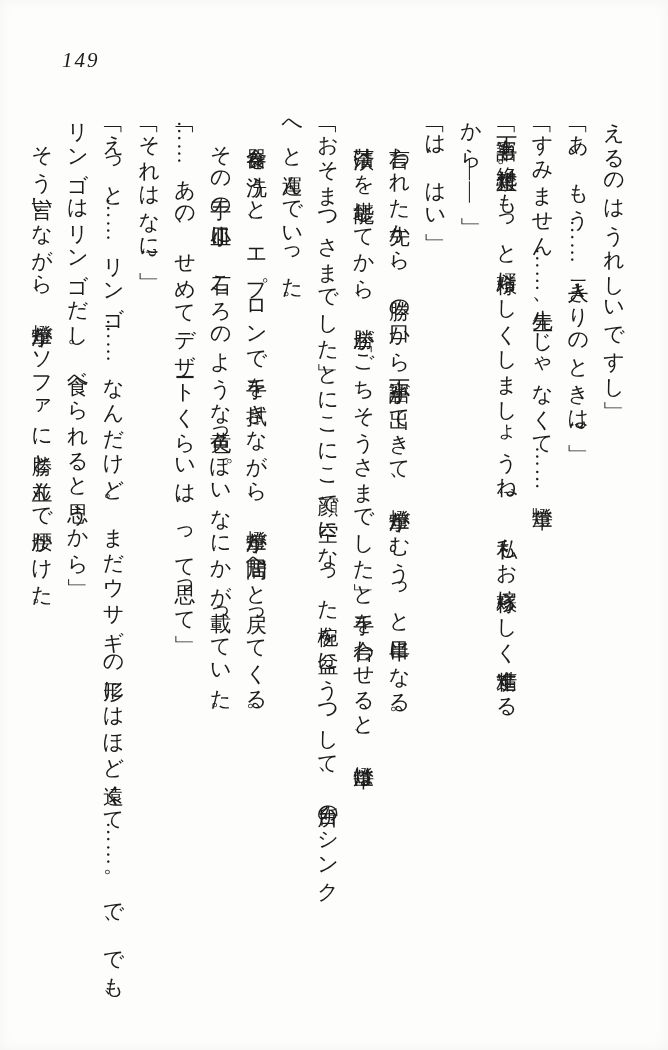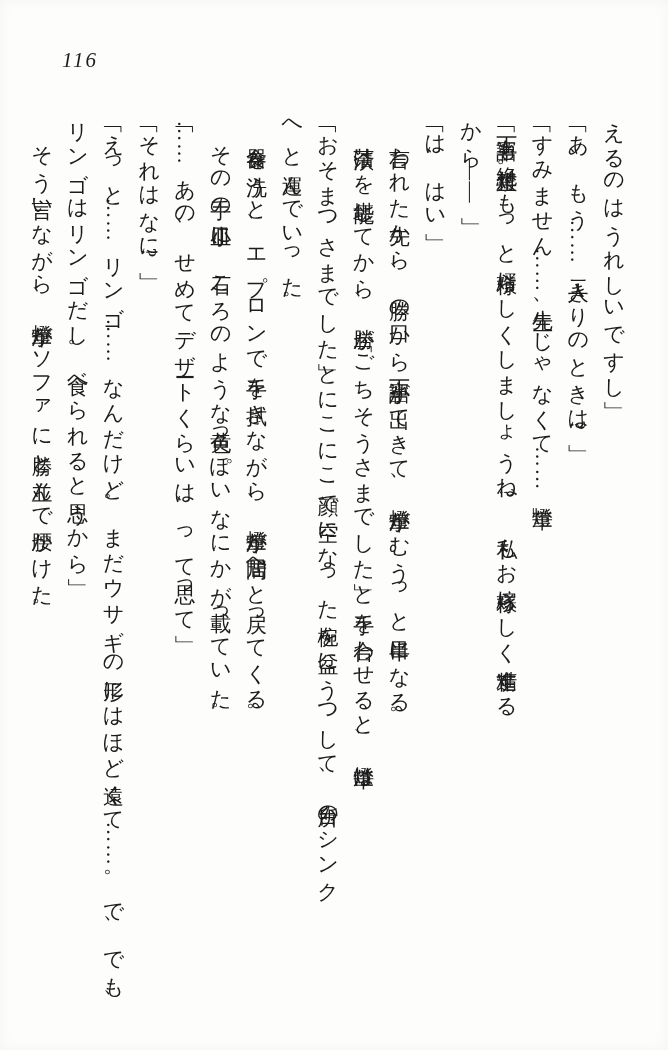--- a/index.html
+++ b/index.html
@@ -49,21 +49,21 @@
     padding: 0;
     white-space: nowrap;
   }
   .line.indent-full { text-indent: 22.5px; }
   .line.indent-half { text-indent: 11px; }
 </style>
 </head>
 <body>
 
 <div class="page">
-  <div class="page-number">116</div>
+  <div class="page-number">149</div>
 
   <div class="text-block">
     <p class="line">えるのはうれしいですし」</p>
     <p class="line indent-half">「あ、もう……二人きりのときは?」</p>
     <p class="line indent-half">「すみません……先生、じゃなくて……燈華」</p>
     <p class="line indent-half">「丁寧語も絶対禁止。もっと婿様らしくしましょうね?　私もお嫁様らしく精進する</p>
     <p class="line">から――」</p>
     <p class="line indent-half">「は、はい」</p>
     <p class="line indent-full">言われた先から、勝の口から丁寧語が出てきて、燈華がむうっと半目になる。</p>
     <p class="line indent-full">茶漬けを堪能してから、勝が「ごちそうさまでした」と手を合わせると、燈華は</p>

